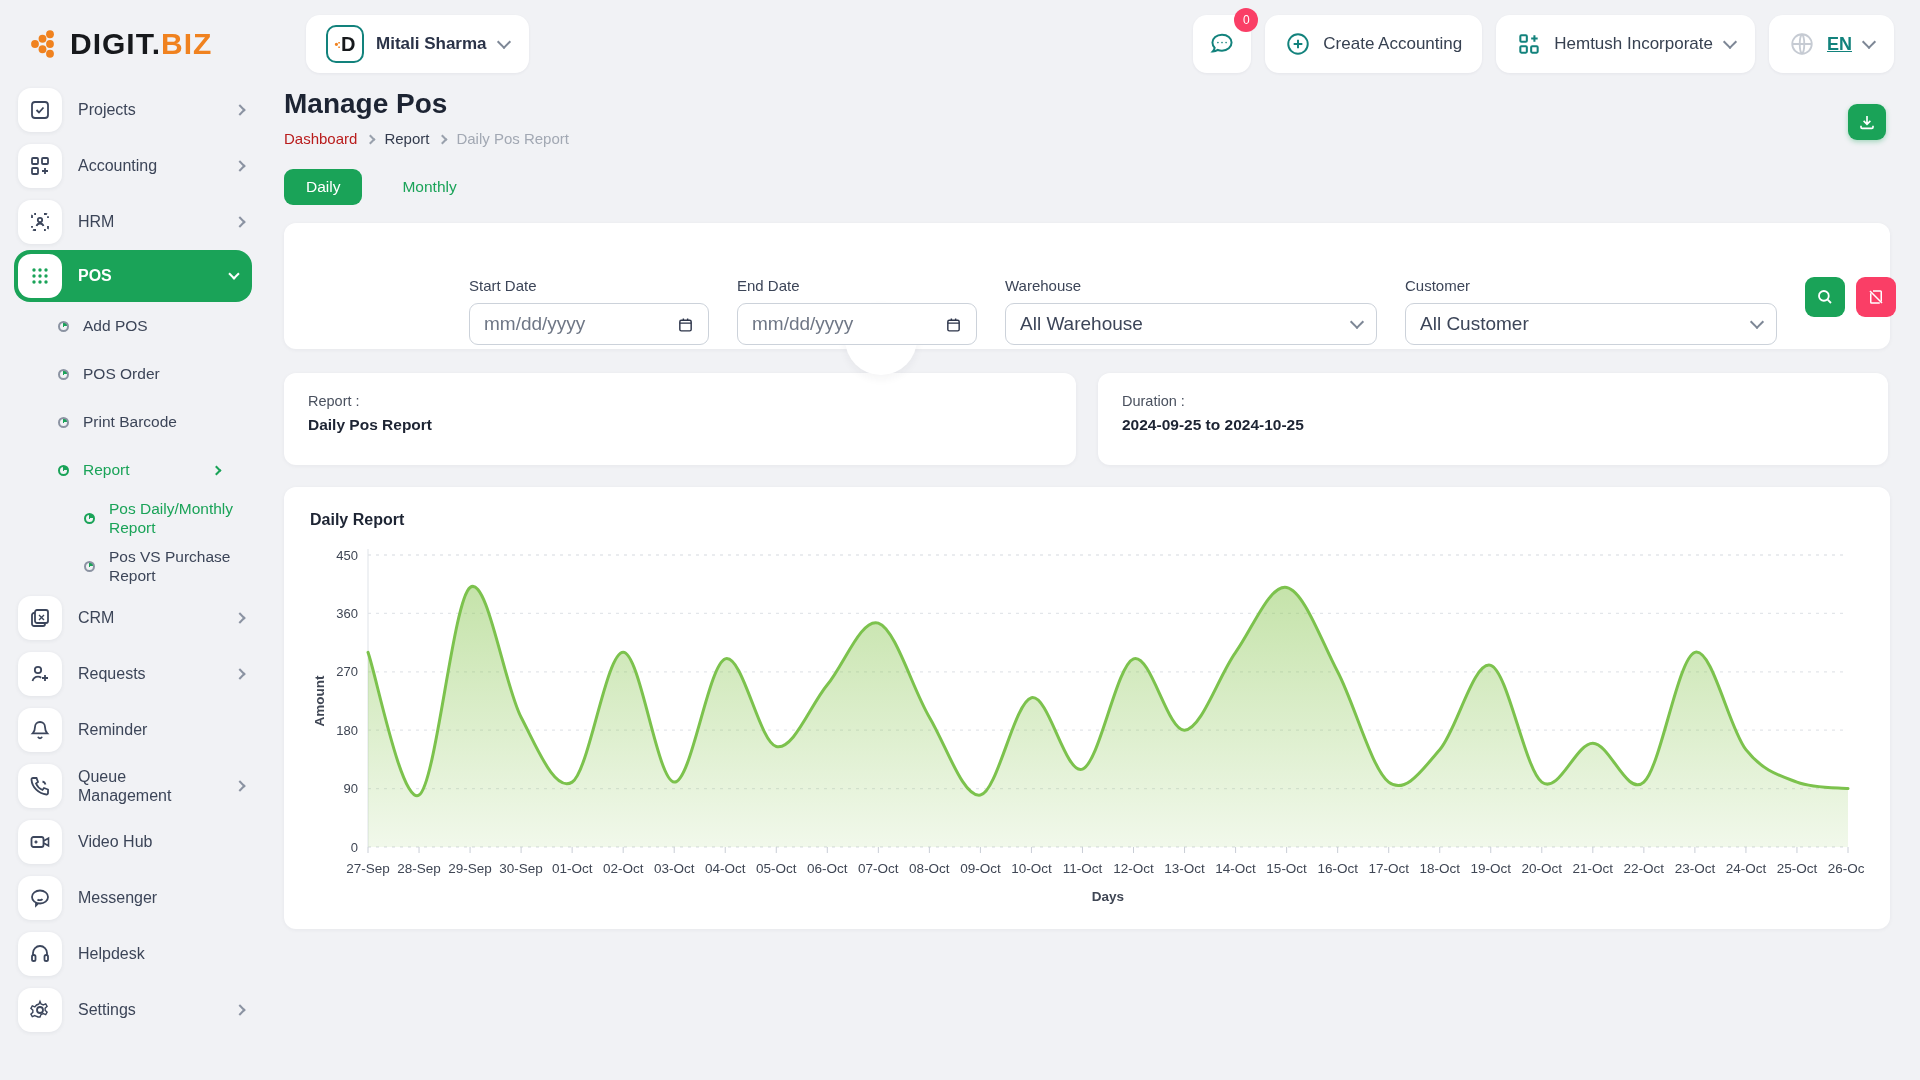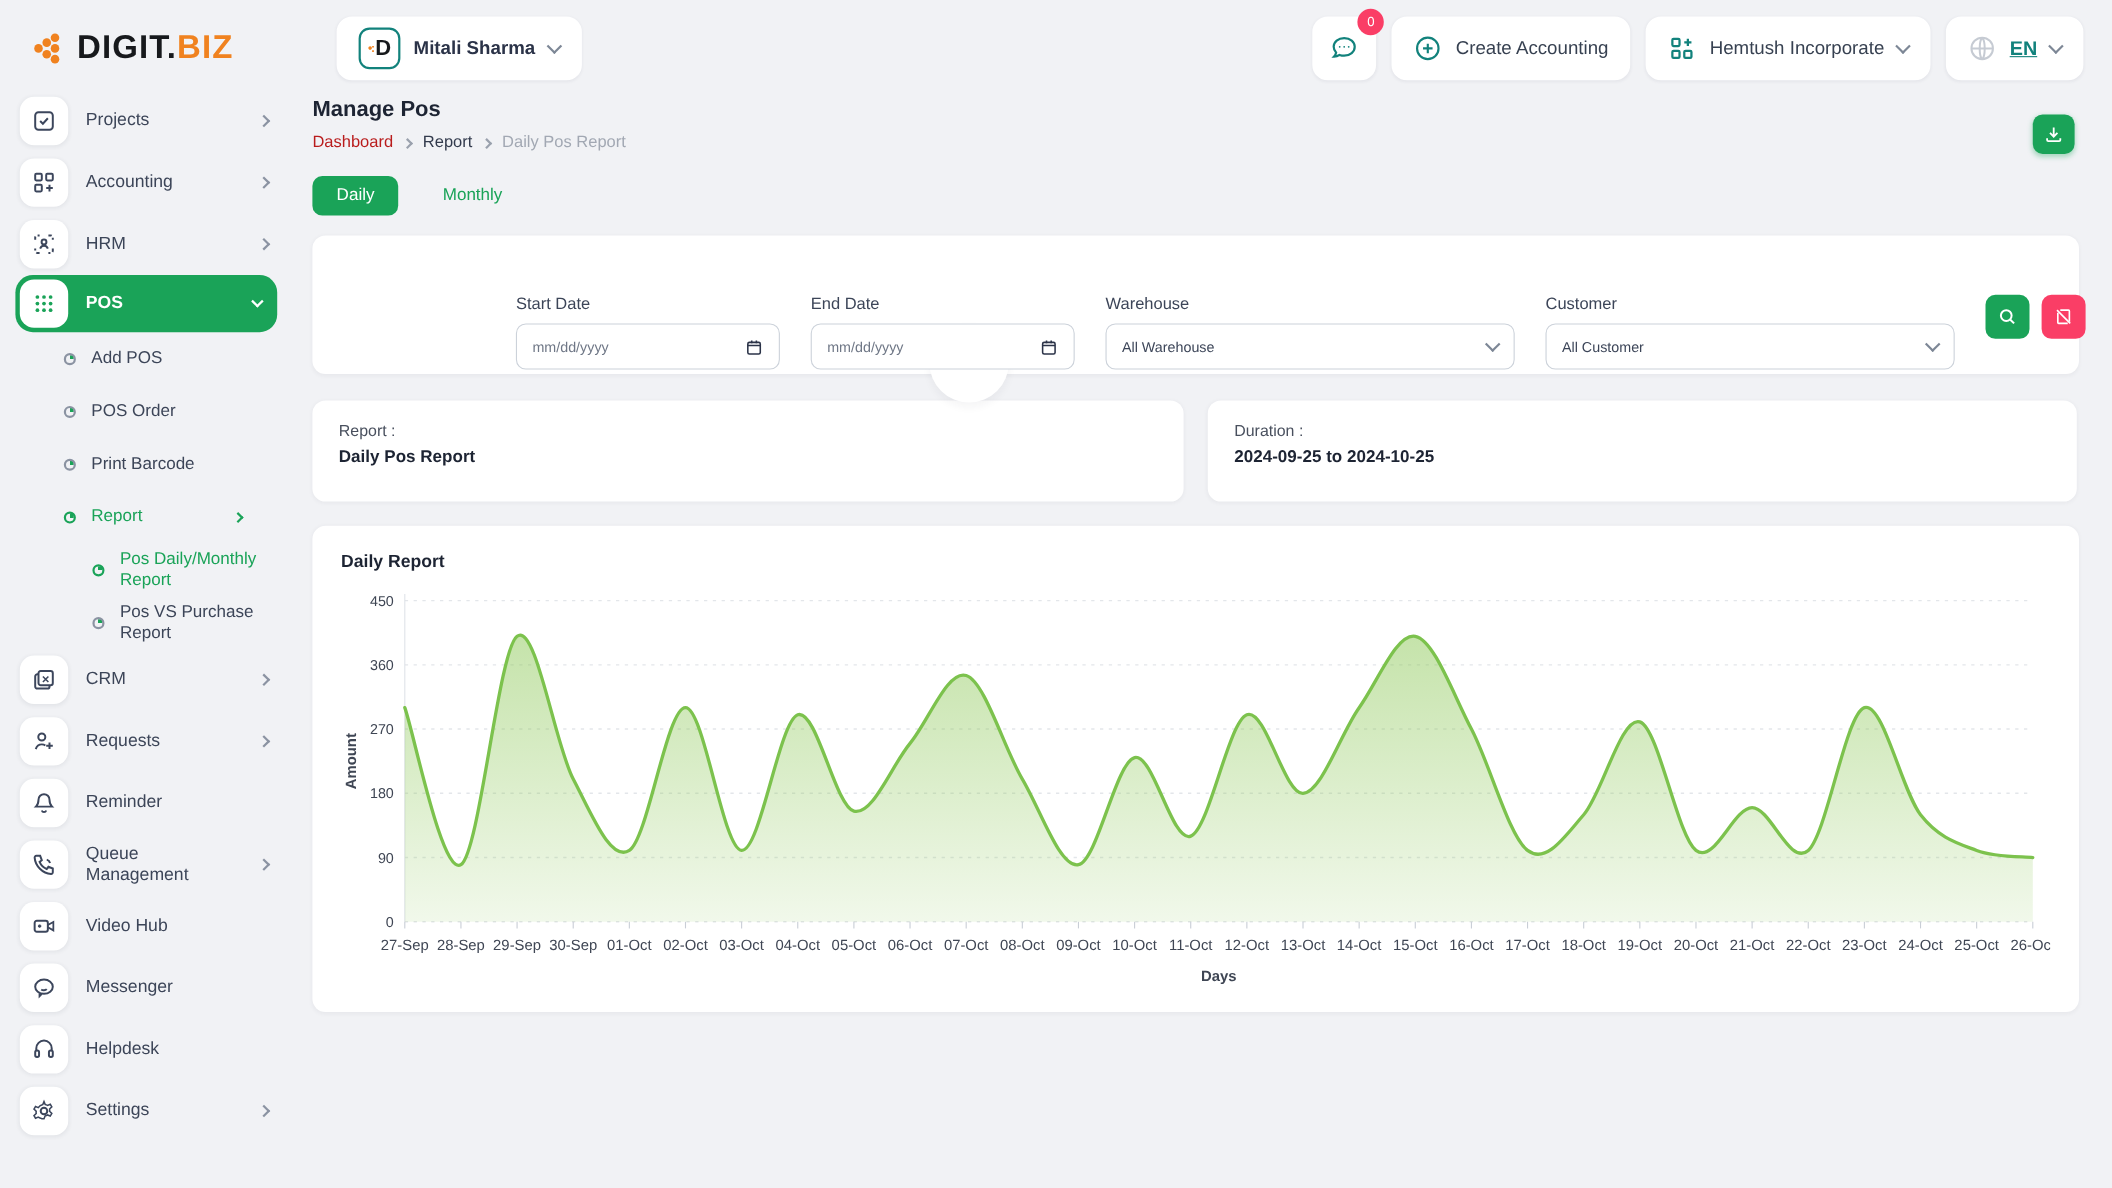--- a/index.html
+++ b/index.html
@@ -48,41 +48,41 @@
     background:conic-gradient(#1aa358 0 90deg, transparent 90deg 360deg);
     border:2px solid #8b93a2; }
   .sub-label { font-size:15.5px; color:#3c4558; line-height:1.25; }
   .sub-active .sub-label { color:#1aa358; }
   .sub-active .bullet { border-color:#1aa358; }
   .sub-chev { width:7px; height:7px; border-right:2px solid #1aa358; border-bottom:2px solid #1aa358;
     transform:rotate(-45deg); margin-left:auto; margin-right:28px; }
 
   
   .main { position:absolute; left:284px; top:88px; width:1606px; height:992px; }
-  .page-title { font-size:20px; font-weight:bold; color:#1d2433; }
+  .page-title { font-size:28px; font-weight:bold; color:#1d2433; }
   .breadcrumb { display:flex; align-items:center; gap:10px; margin-top:10px; font-size:15px; }
   .bc-link { color:#b91c1c; cursor:pointer; }
   .bc-sep { width:7px; height:7px; border-right:2px solid #9aa1ad; border-bottom:2px solid #9aa1ad;
     transform:rotate(-45deg); margin-top:1px; }
   .bc-mid { color:#333b4d; }
   .bc-cur { color:#a2a8b3; }
   .dl-btn { position:absolute; right:4px; top:16px; width:38px; height:36px; background:#1aa358;
     border-radius:9px; display:flex; align-items:center; justify-content:center; cursor:pointer;
     box-shadow:0 2px 5px rgba(26,163,88,.35); }
   .tabs { display:flex; align-items:center; gap:18px; margin-top:22px; }
   .tab { font-size:15.5px; padding:9px 22px; border-radius:9px; color:#1aa358; cursor:pointer; }
   .tab.active { background:#1aa358; color:#fff; }
 
   .card { background:#fff; border-radius:12px; box-shadow:0 1px 4px rgba(30,40,60,.05); }
   .filter-card { position:relative; margin-top:18px; height:126px; padding:22px 24px 0 185px;
     display:flex; gap:28px; z-index:2; }
   .f-group { display:flex; flex-direction:column; gap:9px;margin-top:32px; }
   .f-label { font-size:15px; color:#3c4558; }
   .f-input { height:42px; border:1px solid #ccd2da; border-radius:9px; display:flex; align-items:center;
-    padding:0 14px; font-size:13px; color:#6f7786; gap:10px; background:#fff; }
+    padding:0 14px; font-size:19px; color:#6f7786; gap:10px; background:#fff; }
   .date-input { width:240px; justify-content:space-between; }
   .select-input { width:372px; justify-content:space-between; color:#3c4558; }
   .f-btns { display:flex; gap:11px; margin-top:32px; }
   .sq-btn { width:40px; height:40px; border-radius:9px; display:flex; align-items:center; justify-content:center; cursor:pointer; border:none; }
   .search-btn { background:#1aa358; }
   .reset-btn { background:#fa3e66; }
   .notch { position:absolute; left:561px; bottom:-26px; width:72px; height:72px; background:#fff;
     border-radius:50%; z-index:-1; box-shadow:0 4px 8px rgba(30,40,60,.05); }
 
   .summary-row { display:flex; gap:22px; margin-top:24px; }

